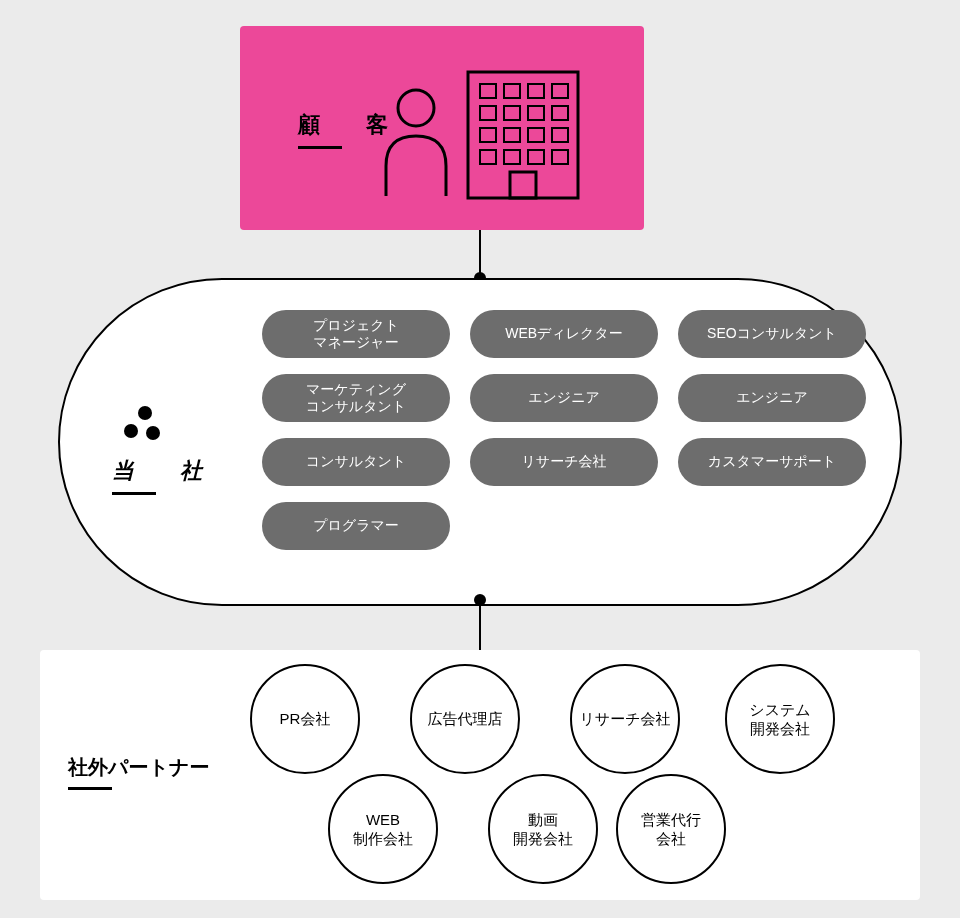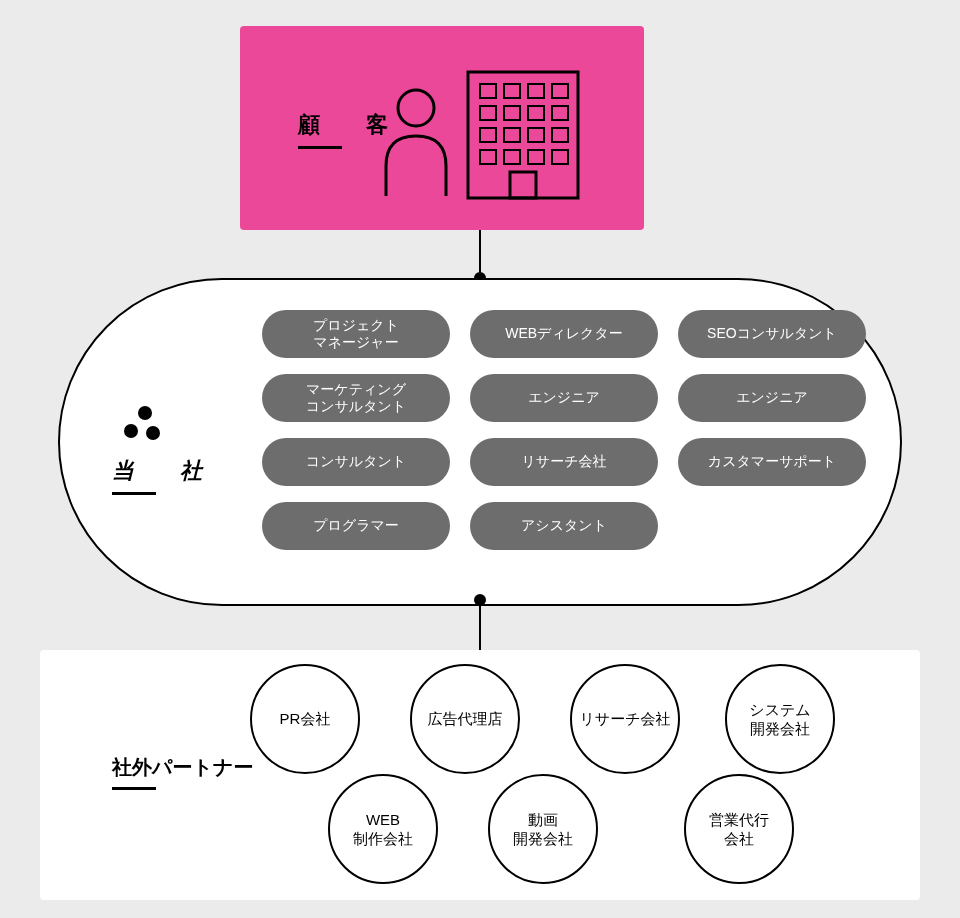--- a/index.html
+++ b/index.html
@@ -159,21 +159,20 @@
     background:#fff;
     border-radius:4px;
   }
   .partners-label {
     position:absolute;
     left:28px;
     top:104px;
     font-size:20px;
     font-weight:bold;
     color:#000;
-    margin-left:44px;
   }
   .partners-label::after {
     content:"";
     display:block;
     width:44px;
     height:3px;
     background:#000;
     margin-top:6px;
   }
   .partner-circle {
@@ -250,34 +249,33 @@
     <div class="role-pill">WEBディレクター</div>
     <div class="role-pill">SEOコンサルタント</div>
     <div class="role-pill">マーケティング
 コンサルタント</div>
     <div class="role-pill">エンジニア</div>
     <div class="role-pill">エンジニア</div>
     <div class="role-pill">コンサルタント</div>
     <div class="role-pill">リサーチ会社</div>
     <div class="role-pill">カスタマーサポート</div>
     <div class="role-pill">プログラマー</div>
-    <div class="role-pill">アシスタント</div>
   </div>
 </div>
 
 <div class="conn2-dot"></div>
 <div class="conn2"></div>
 
 <div class="partners-box">
   <div class="partners-label">社外パートナー</div>
 
   <div class="partner-circle" style="left:210px; top:14px;">PR会社</div>
   <div class="partner-circle" style="left:370px; top:14px;">広告代理店</div>
   <div class="partner-circle" style="left:530px; top:14px;">リサーチ会社</div>
   <div class="partner-circle" style="left:685px; top:14px;">システム
 開発会社</div>
   <div class="partner-circle" style="left:288px; top:124px;">WEB
 制作会社</div>
   <div class="partner-circle" style="left:448px; top:124px;">動画
 開発会社</div>
-  <div class="partner-circle" style="left:644px; top:124px;">営業代行
+  <div class="partner-circle" style="left:576px; top:124px;">営業代行
 会社</div>
 </div>
 
 </body></html>

